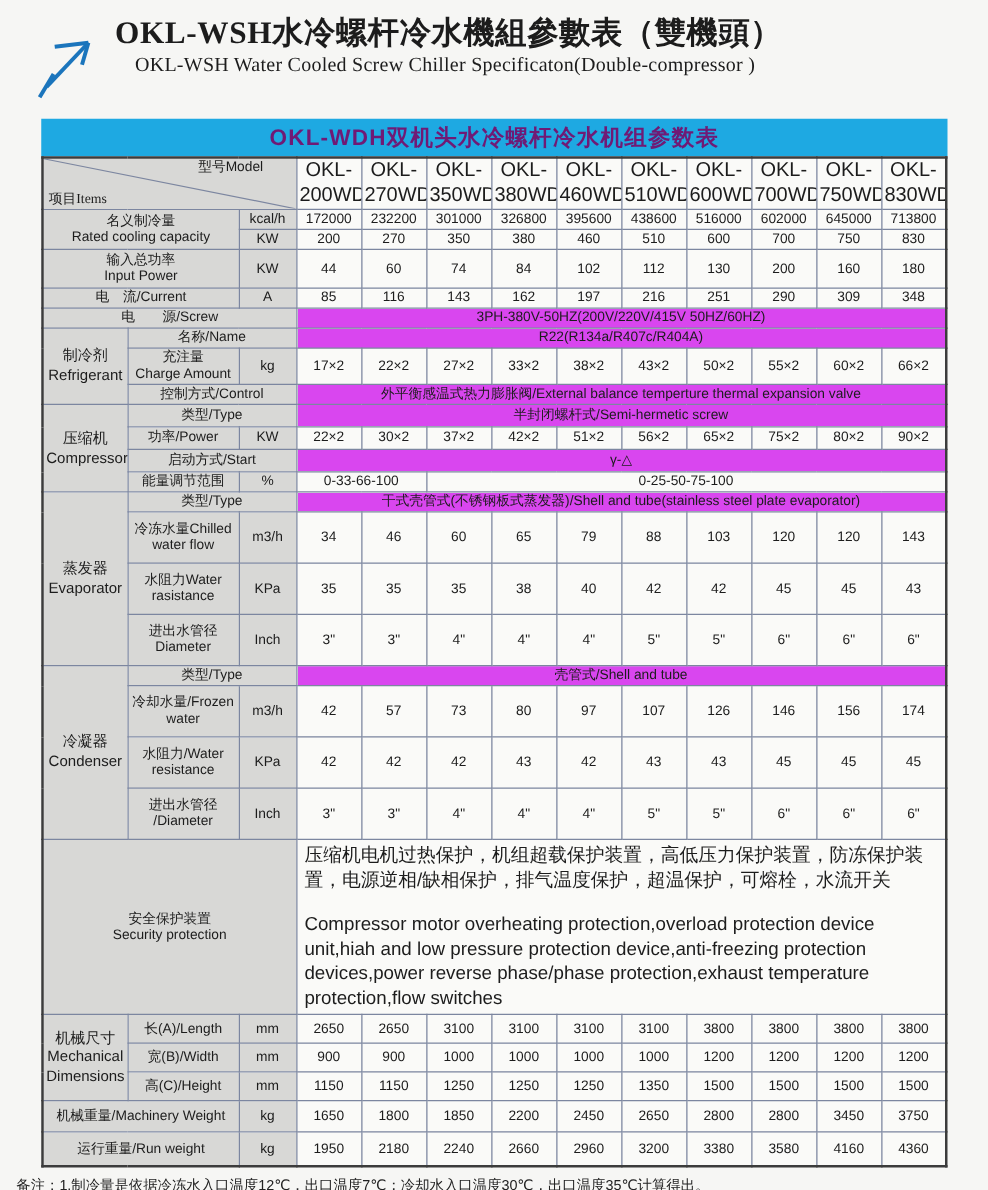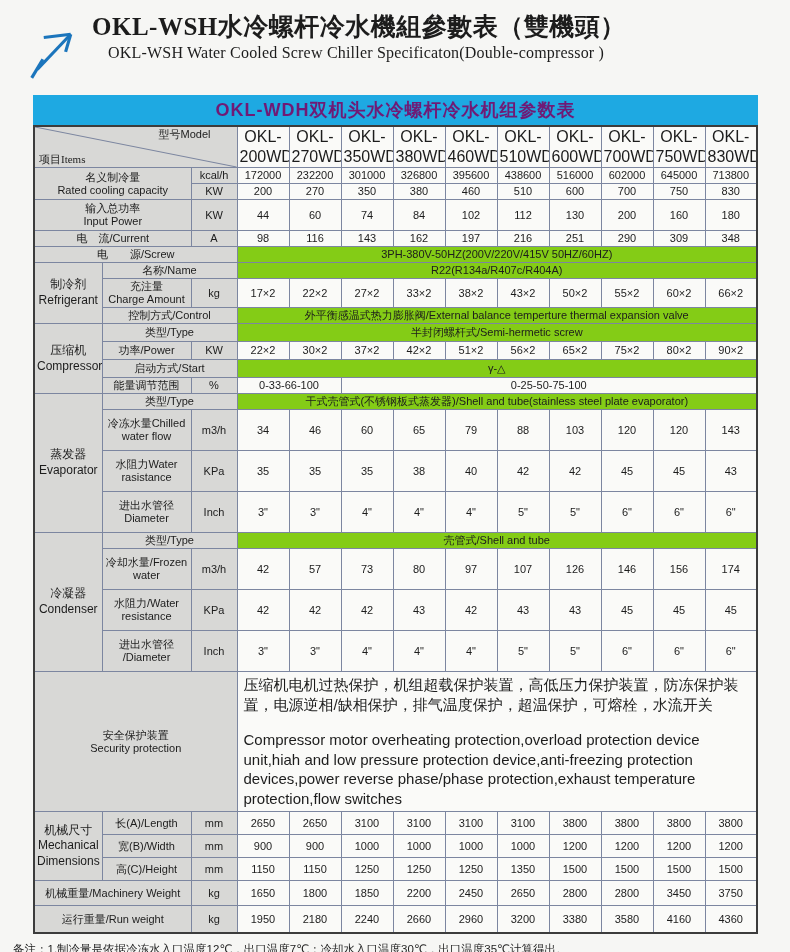--- a/index.html
+++ b/index.html
@@ -34,21 +34,21 @@
   }
   td{
     border:1px solid #7c86a0;
     padding:0 2px;text-align:center;vertical-align:middle;
     background:#fafaf8;line-height:1.18;overflow:hidden;
   }
   td.lab,td.grp,td.unit,td.corner{background:#d8d8d6;}
   tr.gtop td{border-top:1.5px solid #3c3c3c;}
   td .l2{display:block;}
   .model-cell{white-space:pre-line;font-size:16px;line-height:1.25;}
-  td.span{background:#84cc16;}
+  td.span{background:#d946ef;}
   td.sec{text-align:left;padding:3px 6px;line-height:1.3;font-size:15px;}
   td.sec .en{margin-top:16px;}
   td.grp{font-size:12px;line-height:1.3;}
 
   
   tr.h-hdr td{height:27px;}
   tr.h-sm td{height:15px;}
   tr.h-md td{height:17px;}
   tr.h-ip td{height:30px;}
   tr.h-chg td{height:28px;}
@@ -185,21 +185,21 @@
           <td class="val">112</td>
           <td class="val">130</td>
           <td class="val">200</td>
           <td class="val">160</td>
           <td class="val">180</td>
         </tr>
 
     <tr class="gtop h-sm">
       <td class="lab" colspan="2">电　流/Current</td>
       <td class="unit">A</td>
-    <td class="val">98</td>
+    <td class="val">85</td>
           <td class="val">116</td>
           <td class="val">143</td>
           <td class="val">162</td>
           <td class="val">197</td>
           <td class="val">216</td>
           <td class="val">251</td>
           <td class="val">290</td>
           <td class="val">309</td>
           <td class="val">348</td>
         </tr>

